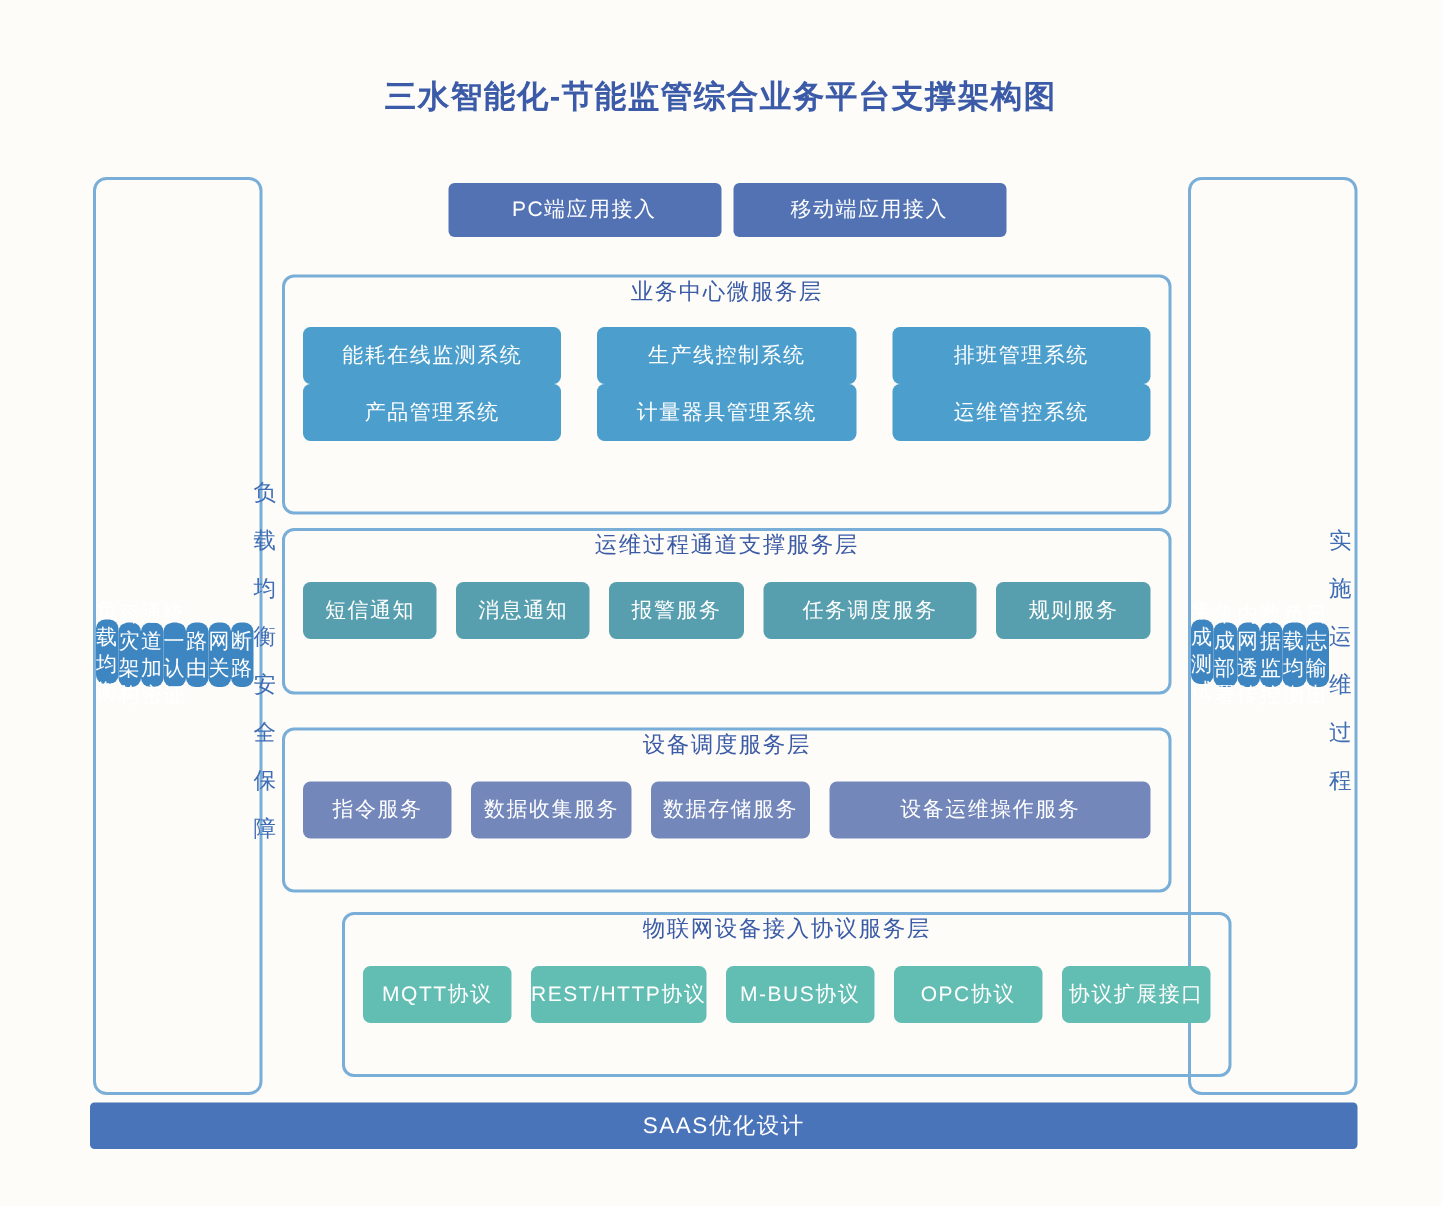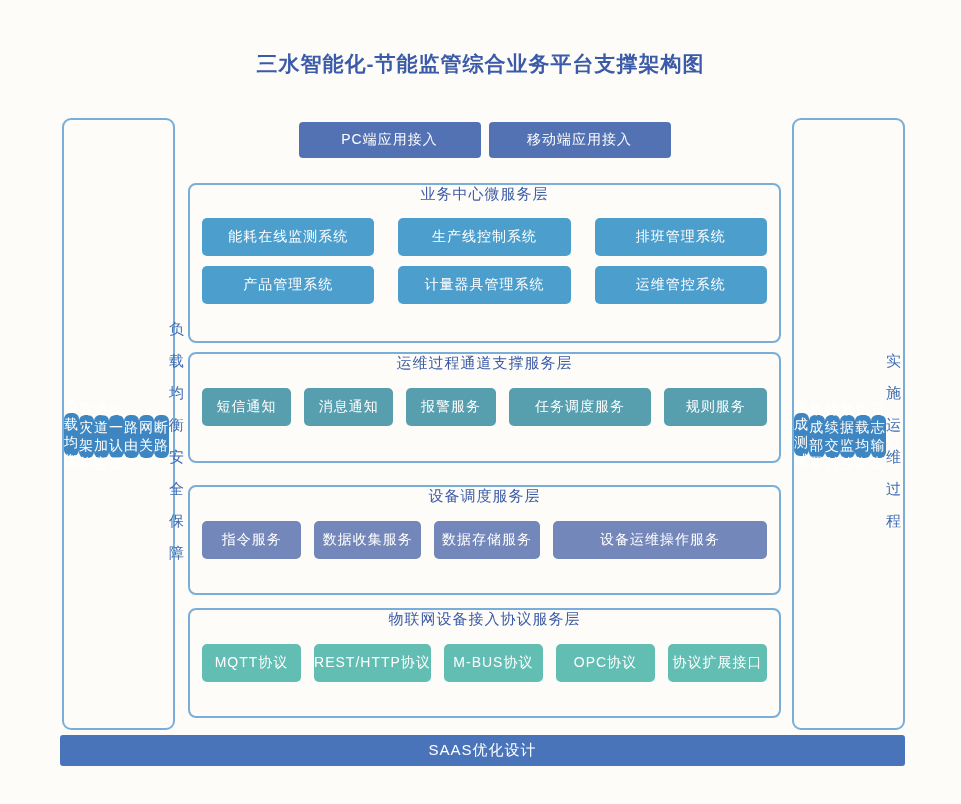--- a/index.html
+++ b/index.html
@@ -59,27 +59,27 @@
     display:flex;gap:13px;padding:0 12px;margin-top:15px;
   }
   .node{
     flex:1;height:38px;border-radius:5px;color:var(--node-text,#fff);
     font-size:14px;display:flex;align-items:center;justify-content:center;
     letter-spacing:1px;white-space:nowrap;
   }
   #layer1{top:183px;height:160px;}
   #layer2{top:352px;height:111px;}
   #layer3{top:485px;height:110px;}
-  #layer4{top:608px;height:110px;}
+  #layer4{top:608px;height:110px;margin-left:40px;}
   #layer1 .node{background:var(--layer1-btn,#4c9ecd);}
   #layer2 .node{background:var(--layer2-btn,#579fae);}
   #layer3 .node{background:var(--layer3-btn,#7487ba);}
   #layer4 .node{background:var(--layer4-btn,#62bdb2);}
   #layer1 .node-row{margin-top:14px;gap:24px;}
-  #layer1 .node-row + .node-row{margin-top:10px;}
+  #layer1 .node-row + .node-row{margin-top:0;}
   #layer2 .node:nth-child(4){flex:1.6;}
   #layer2 .node:nth-child(5){flex:1.15;}
   #layer3 .node:nth-child(2){flex:1.07;}
   #layer3 .node:nth-child(3){flex:1.07;}
   #layer3 .node:nth-child(4){flex:2.15;}
   
   .footer{
     position:absolute;left:60px;top:735px;width:845px;height:31px;
     background:var(--footer-bar,#4a74ba);border-radius:3px;
     color:var(--node-text,#fff);font-size:15px;letter-spacing:1px;
@@ -101,21 +101,21 @@
   <div class="pbtn">断路</div>
   <div class="pcaption">
     <div>负载均衡</div>
     <div>安全保障</div>
   </div>
 </div>
 
 <div class="panel right">
   <div class="pbtn">集成测试</div>
   <div class="pbtn">集成部署</div>
-  <div class="pbtn">持续交付</div>
+  <div class="pbtn">内网透传</div>
   <div class="pbtn">数据监控</div>
   <div class="pbtn">负载均衡</div>
   <div class="pbtn">日志输出</div>
   <div class="pcaption">
     <div>实施</div>
     <div>运维过程</div>
   </div>
 </div>
 
 <div class="access">

